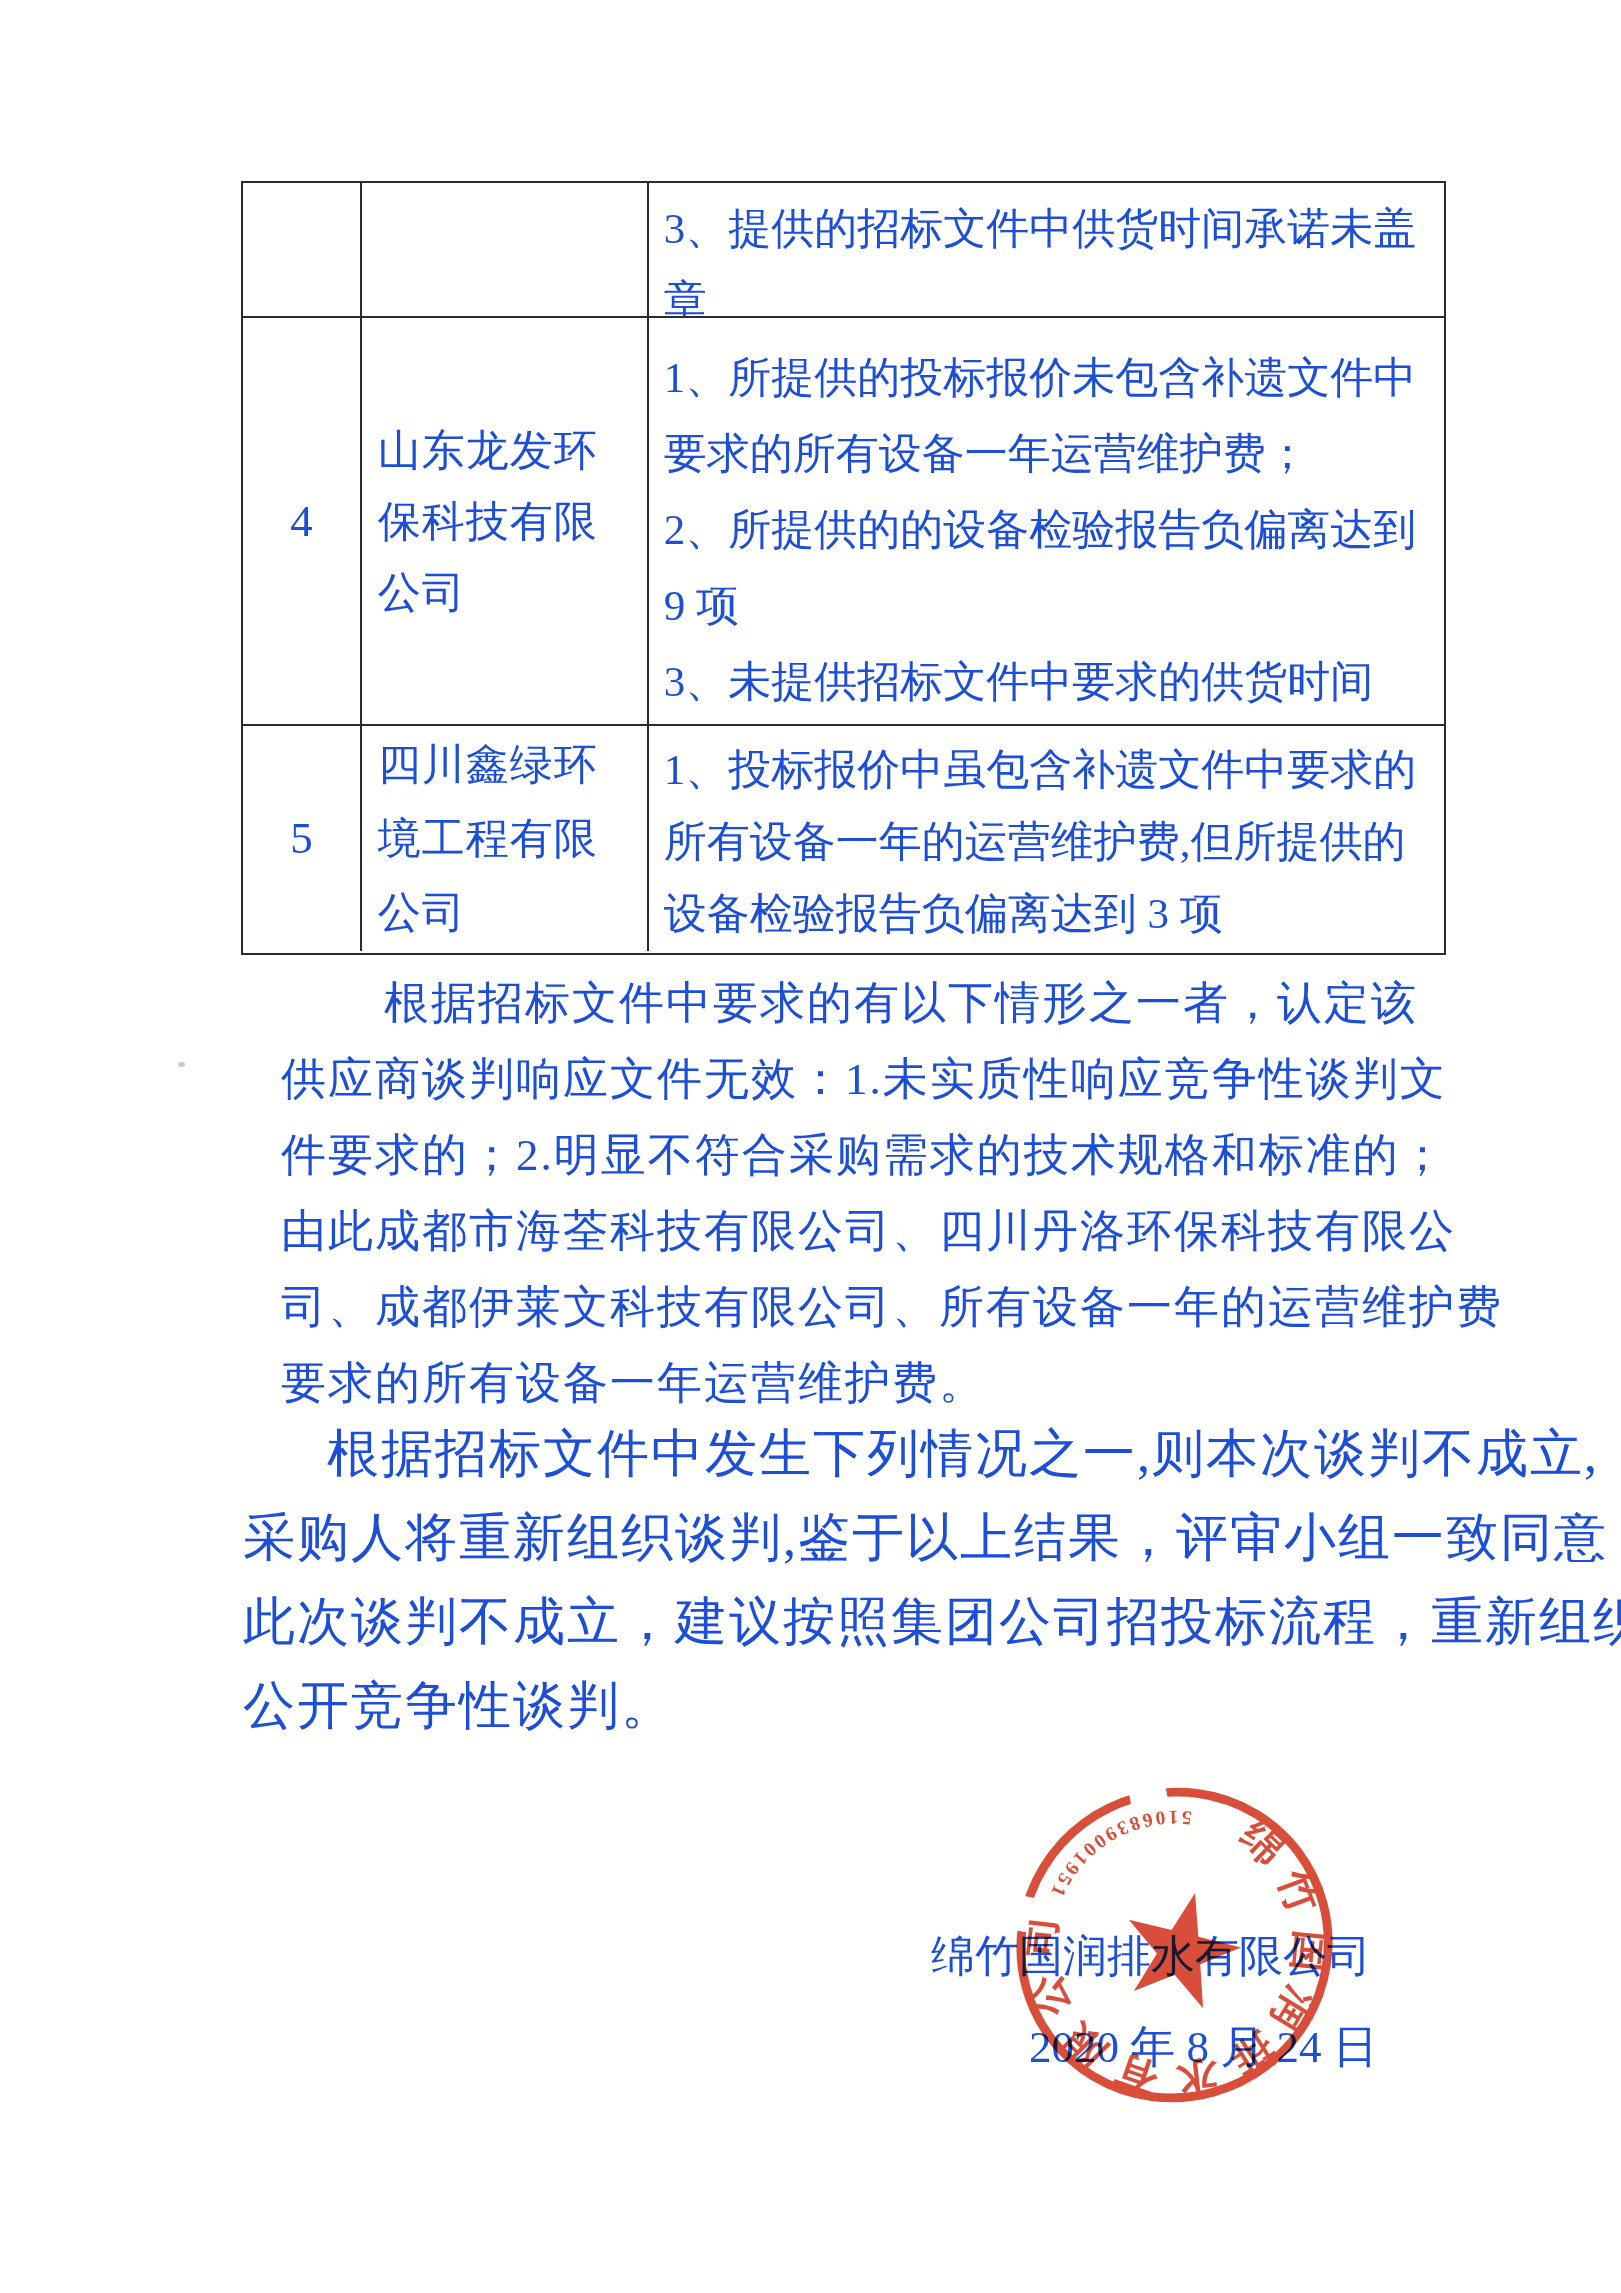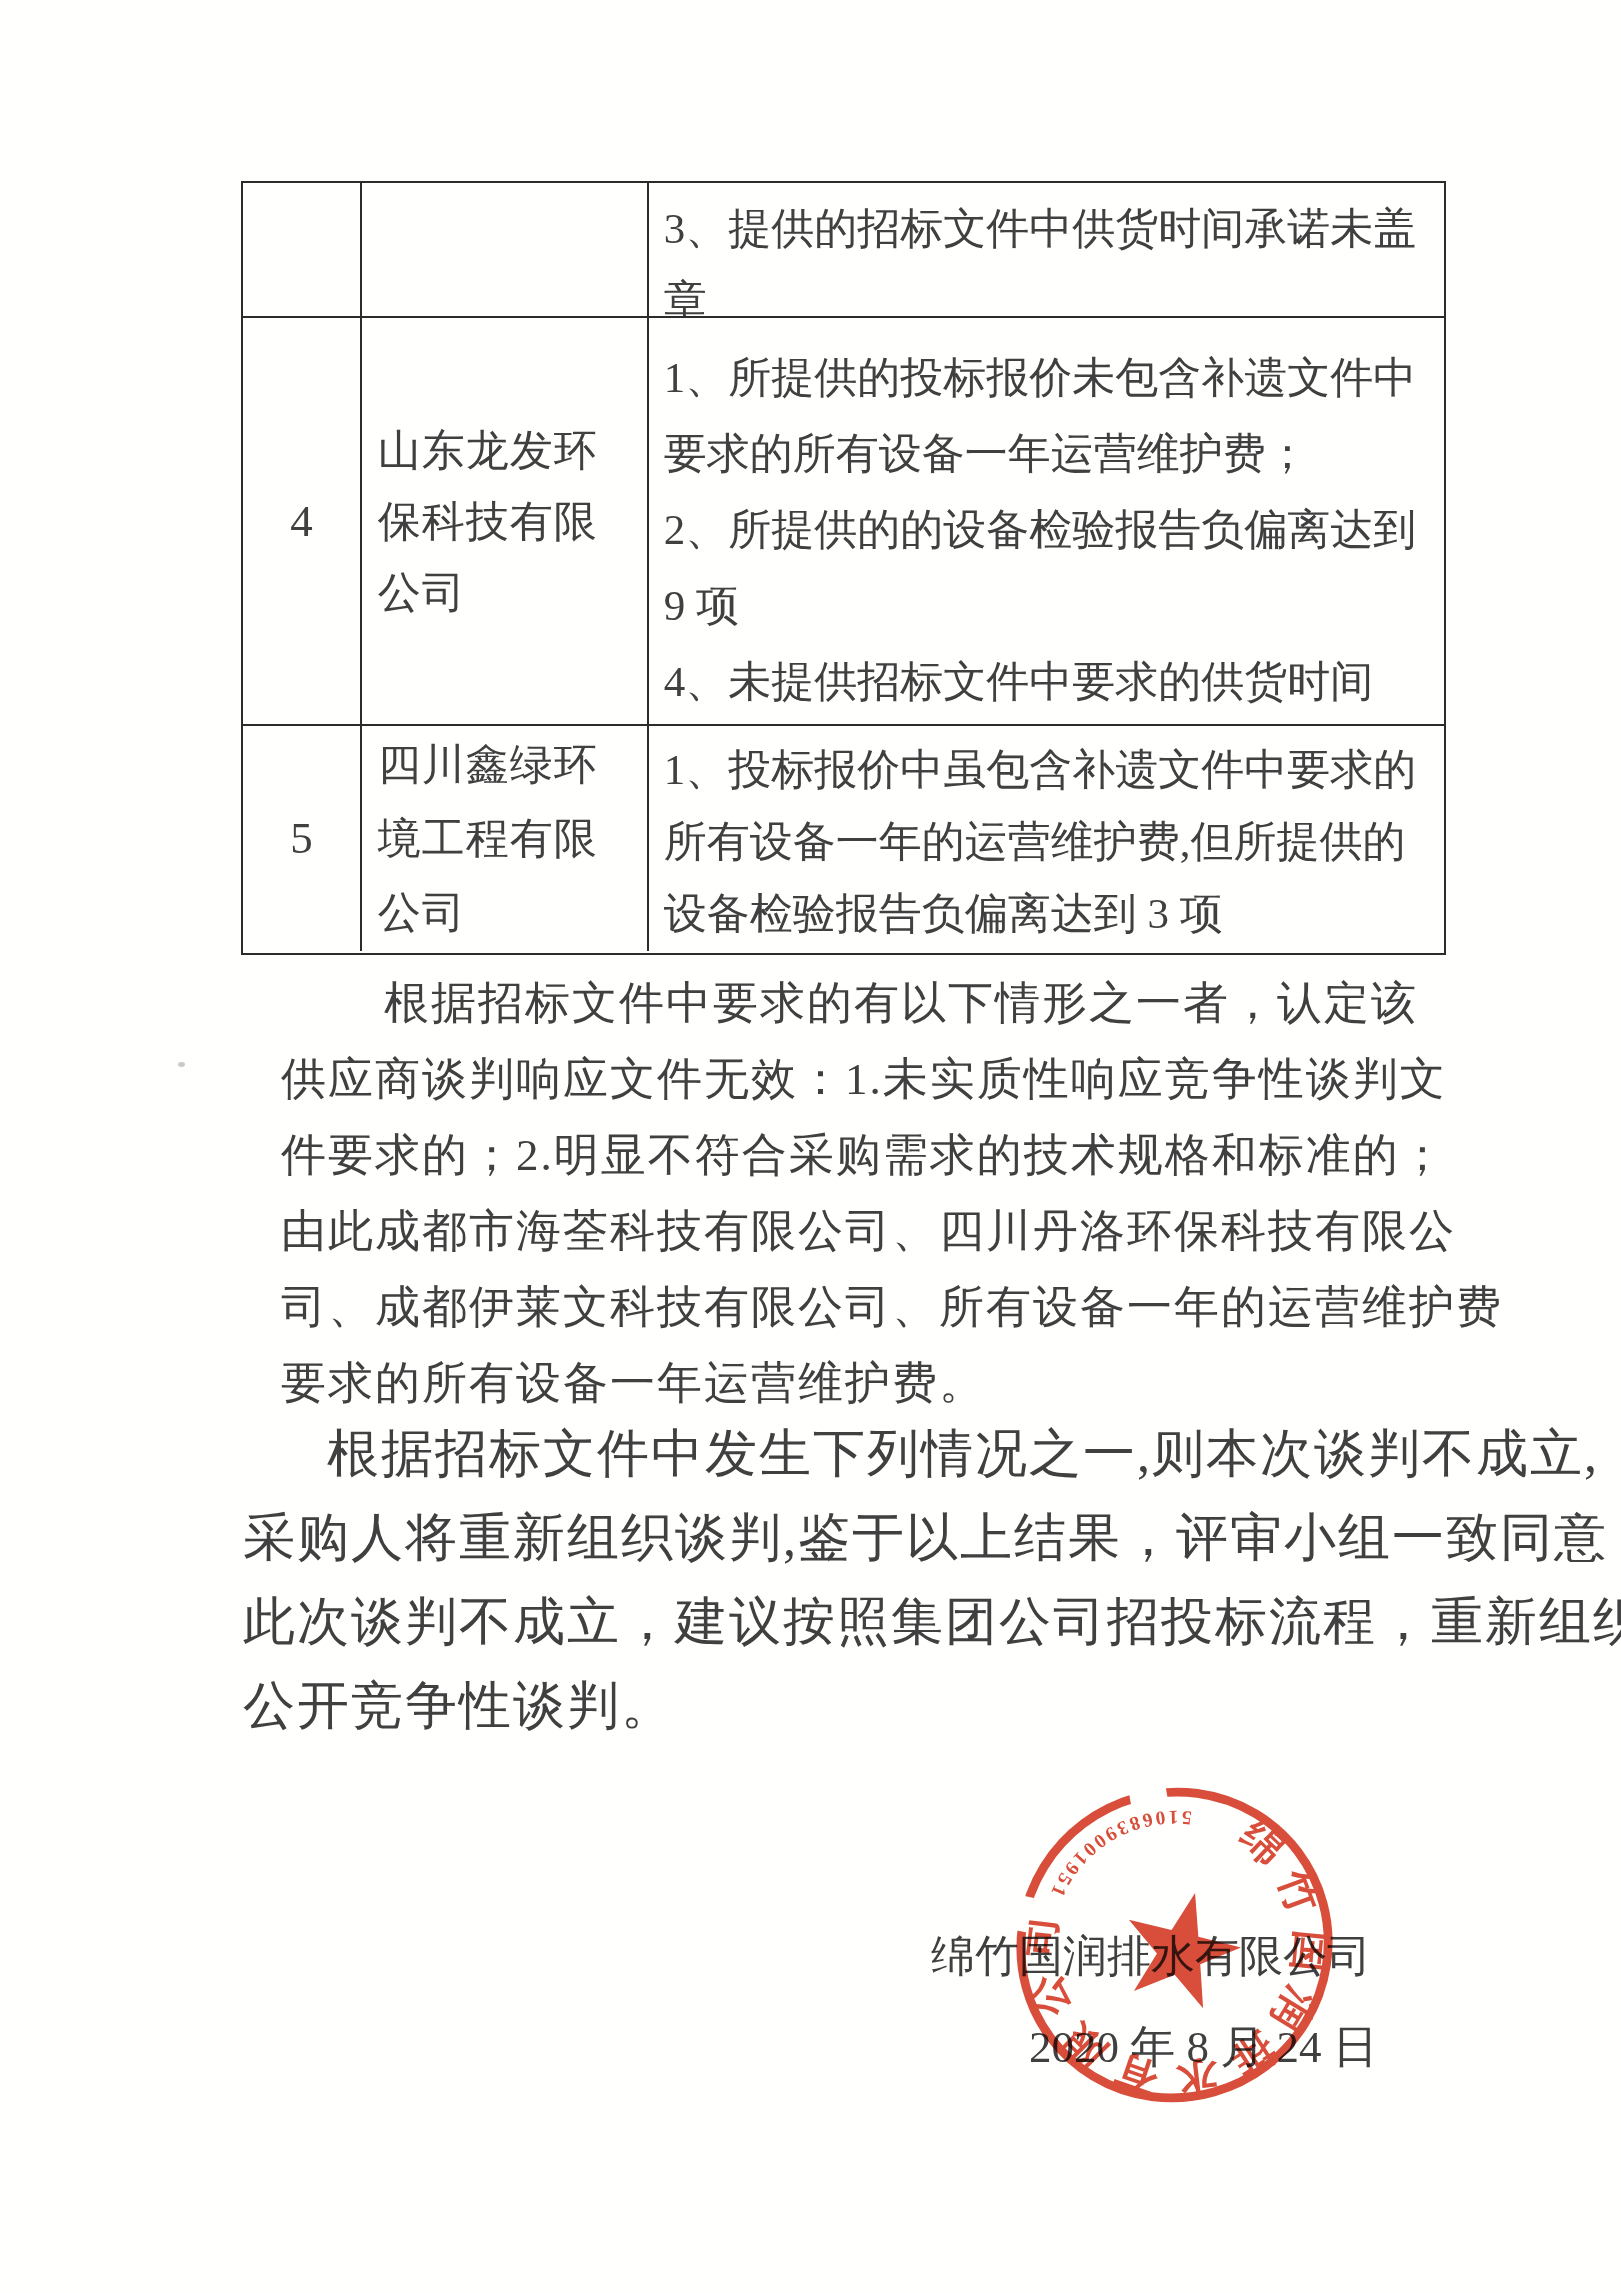--- a/index.html
+++ b/index.html
@@ -2,21 +2,21 @@
 <html><head>
 <meta charset="utf-8">
 <style>
   html,body{margin:0;padding:0;background:#ffffff;}
   .page{
     position:relative;
     width:1621px;height:2294px;
     background:#fffffe;
     overflow:hidden;
     font-family:"Liberation Serif","DejaVu Serif",serif;
-    color:#404040;
+    color:#1d4ed8;
   }
   
   .tbl{
     position:absolute;left:241px;top:181px;
     width:1205px;height:774px;
     border:2.9px solid #2b2b2b;
     box-sizing:border-box;
   }
   .trow{display:flex;box-sizing:border-box;}
   .trow.rb{border-bottom:2px solid #2b2b2b;}
@@ -83,21 +83,21 @@
       <div class="cell c2">
         <div class="ln">山东龙发环</div>
         <div class="ln">保科技有限</div>
         <div class="ln">公司</div>
       </div>
       <div class="cell c3">
         <div class="ln">1、所提供的投标报价未包含补遗文件中</div>
         <div class="ln">要求的所有设备一年运营维护费；</div>
         <div class="ln">2、所提供的的设备检验报告负偏离达到</div>
         <div class="ln">9 项</div>
-        <div class="ln">4、未提供招标文件中要求的供货时间</div>
+        <div class="ln">3、未提供招标文件中要求的供货时间</div>
       </div>
     </div>
 
     <div class="trow r2">
       <div class="cell c1">
         <span class="num">5</span>
       </div>
       <div class="cell c2">
         <div class="ln">四川鑫绿环</div>
         <div class="ln">境工程有限</div>

